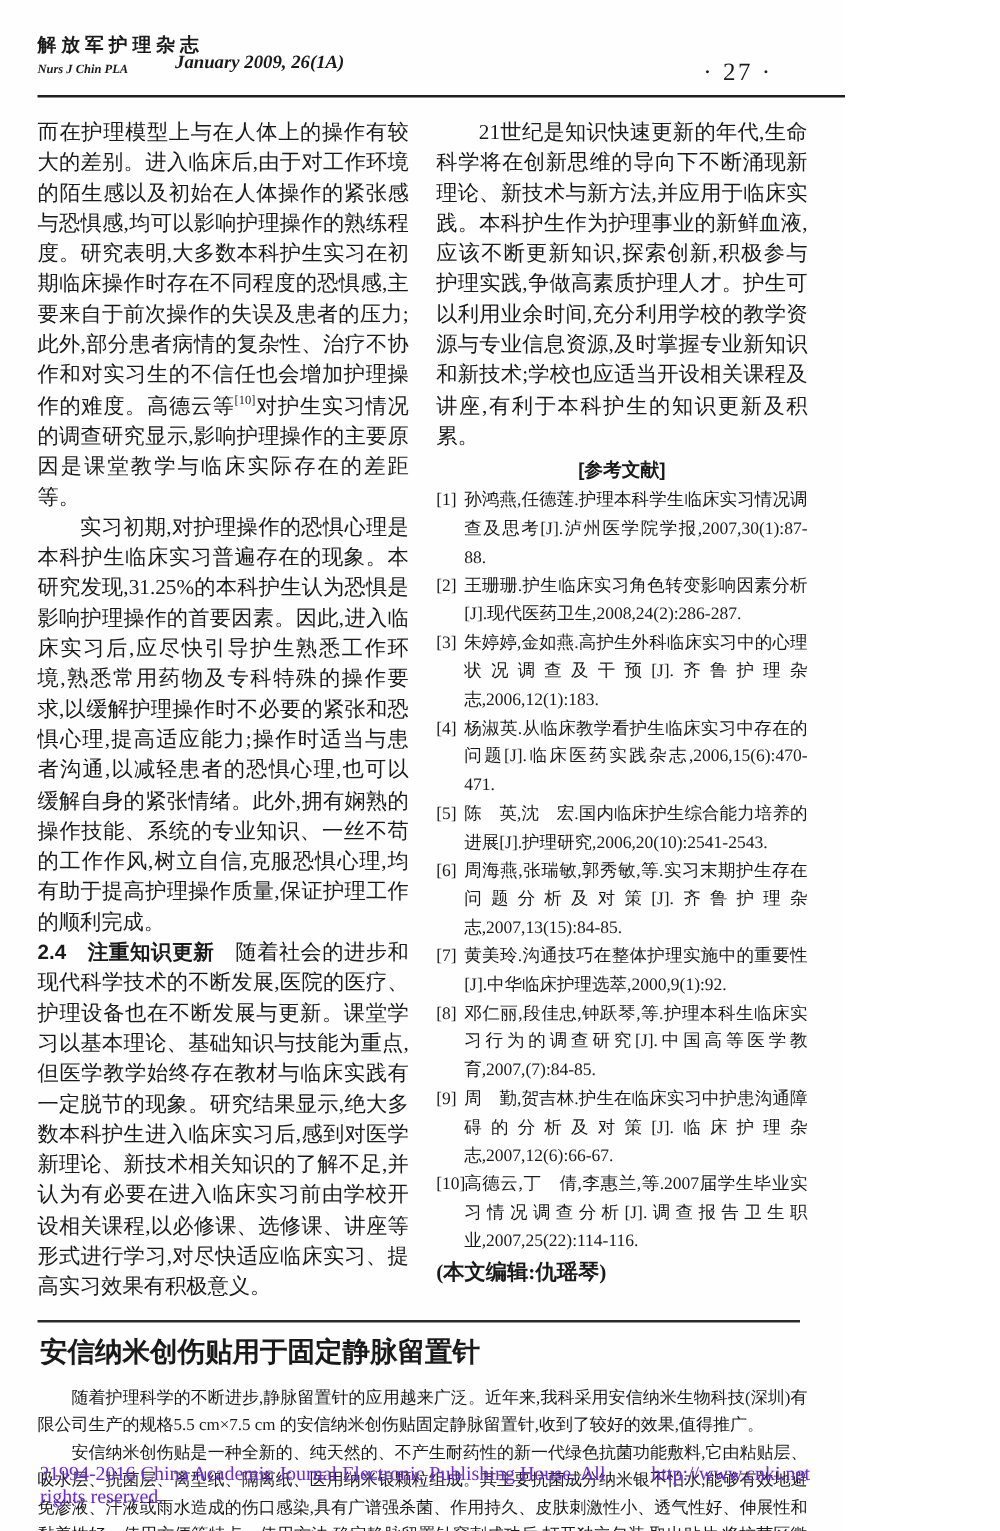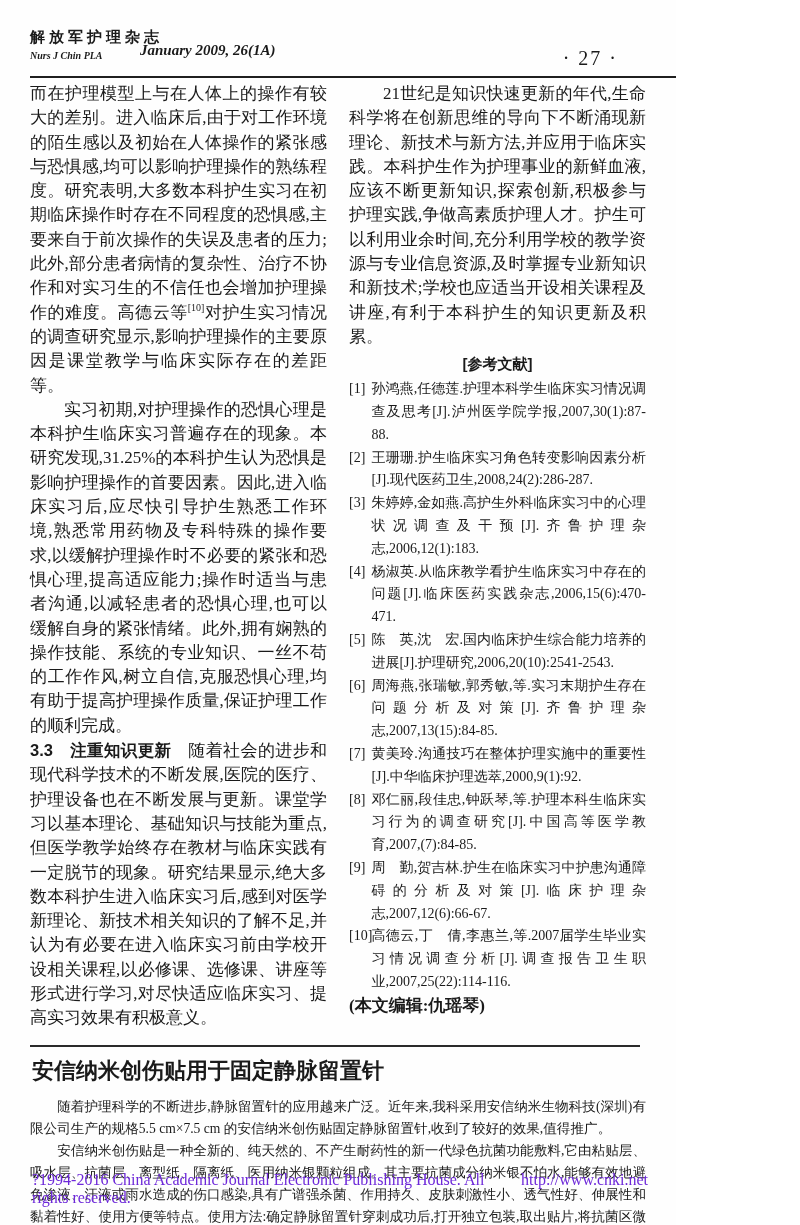--- a/index.html
+++ b/index.html
@@ -20,21 +20,21 @@
   .issue{
     position:absolute;left:110px;top:16px;
     font-style:italic;font-weight:bold;font-size:15px;
   }
   .page-num{
     position:absolute;right:28px;bottom:4px;
     font-size:20px;letter-spacing:2px;
   }
   .hdr-rule{height:2px;background:#1f1f1f;width:728px;margin-top:2px;}
   
-  .columns{display:flex;gap:22px;margin-top:4px;}
+  .columns{display:flex;gap:22px;margin-top:16px;}
   .col{width:361px;}
   .col p{
     margin:0;font-size:17px;line-height:24.3px;
     text-align:justify;text-justify:inter-character;
   }
   .p-indent{text-indent:2em;}
   sup.cite{font-size:10px;line-height:0;}
   .sec-head{font-family:"Liberation Sans","DejaVu Sans",sans-serif;font-weight:bold;font-size:16.5px;}
   
   .ref-title{
@@ -90,21 +90,21 @@
     <div class="issue">January 2009, 26(1A)</div>
     <div class="page-num">· 27 ·</div>
   </div>
   <div class="hdr-rule"></div>
 
   <div class="columns">
 
     <section class="col">
       <p><span>而在护理模型上与在人体上的操作有较大的差别。进入临床后,由于对工作环境的陌生感以及初始在人体操作的紧张感与恐惧感,均可以影响护理操作的熟练程度。研究表明,大多数本科护生实习在初期临床操作时存在不同程度的恐惧感,主要来自于前次操作的失误及患者的压力;此外,部分患者病情的复杂性、治疗不协作和对实习生的不信任也会增加护理操作的难度。高德云等</span><sup class="cite">[10]</sup><span>对护生实习情况的调查研究显示,影响护理操作的主要原因是课堂教学与临床实际存在的差距等。</span></p>
       <p class="p-indent">实习初期,对护理操作的恐惧心理是本科护生临床实习普遍存在的现象。本研究发现,31.25%的本科护生认为恐惧是影响护理操作的首要因素。因此,进入临床实习后,应尽快引导护生熟悉工作环境,熟悉常用药物及专科特殊的操作要求,以缓解护理操作时不必要的紧张和恐惧心理,提高适应能力;操作时适当与患者沟通,以减轻患者的恐惧心理,也可以缓解自身的紧张情绪。此外,拥有娴熟的操作技能、系统的专业知识、一丝不苟的工作作风,树立自信,克服恐惧心理,均有助于提高护理操作质量,保证护理工作的顺利完成。</p>
-      <p><span class="sec-head">3.3　注重知识更新　</span><span>随着社会的进步和现代科学技术的不断发展,医院的医疗、护理设备也在不断发展与更新。课堂学习以基本理论、基础知识与技能为重点,但医学教学始终存在教材与临床实践有一定脱节的现象。研究结果显示,绝大多数本科护生进入临床实习后,感到对医学新理论、新技术相关知识的了解不足,并认为有必要在进入临床实习前由学校开设相关课程,以必修课、选修课、讲座等形式进行学习,对尽快适应临床实习、提高实习效果有积极意义。</span></p>
+      <p><span class="sec-head">2.4　注重知识更新　</span><span>随着社会的进步和现代科学技术的不断发展,医院的医疗、护理设备也在不断发展与更新。课堂学习以基本理论、基础知识与技能为重点,但医学教学始终存在教材与临床实践有一定脱节的现象。研究结果显示,绝大多数本科护生进入临床实习后,感到对医学新理论、新技术相关知识的了解不足,并认为有必要在进入临床实习前由学校开设相关课程,以必修课、选修课、讲座等形式进行学习,对尽快适应临床实习、提高实习效果有积极意义。</span></p>
     </section>
 
     <section class="col">
       <p class="p-indent">21世纪是知识快速更新的年代,生命科学将在创新思维的导向下不断涌现新理论、新技术与新方法,并应用于临床实践。本科护生作为护理事业的新鲜血液,应该不断更新知识,探索创新,积极参与护理实践,争做高素质护理人才。护生可以利用业余时间,充分利用学校的教学资源与专业信息资源,及时掌握专业新知识和新技术;学校也应适当开设相关课程及讲座,有利于本科护生的知识更新及积累。</p>
 
       <h4 class="ref-title">[参考文献]</h4>
       <ol class="refs">
         <li><span class="ref-num">[1]</span><span>孙鸿燕,任德莲.护理本科学生临床实习情况调查及思考[J].泸州医学院学报,2007,30(1):87-88.</span></li>
         <li><span class="ref-num">[2]</span><span>王珊珊.护生临床实习角色转变影响因素分析[J].现代医药卫生,2008,24(2):286-287.</span></li>
         <li><span class="ref-num">[3]</span><span>朱婷婷,金如燕.高护生外科临床实习中的心理状况调查及干预[J].齐鲁护理杂志,2006,12(1):183.</span></li>

